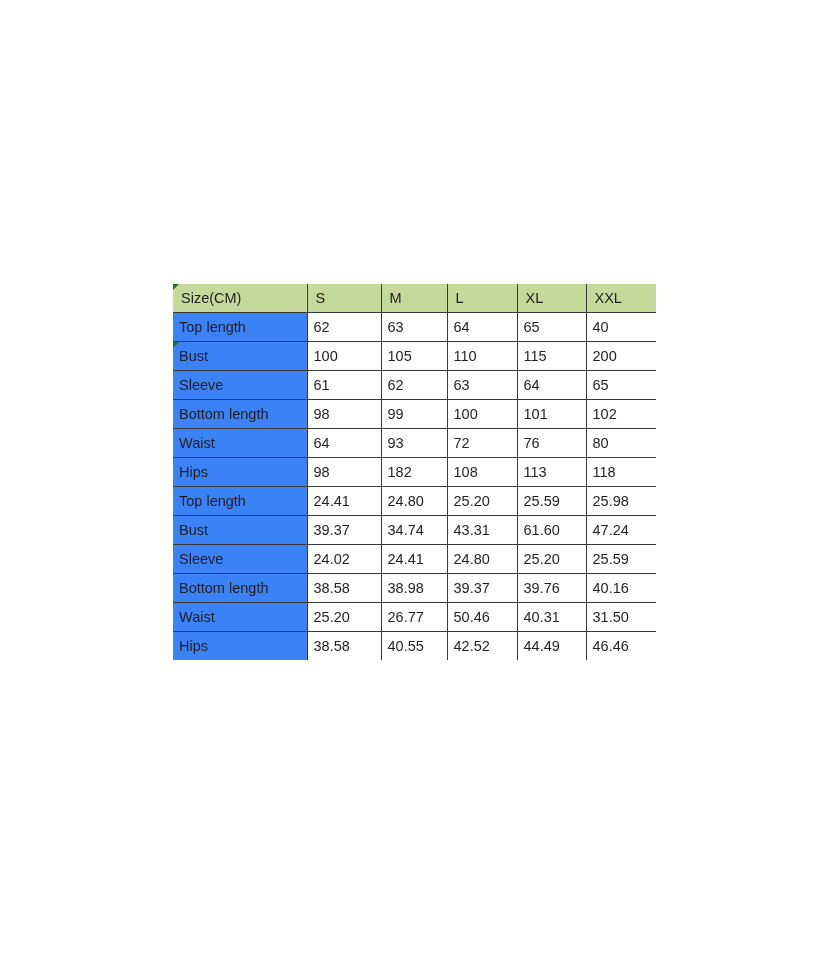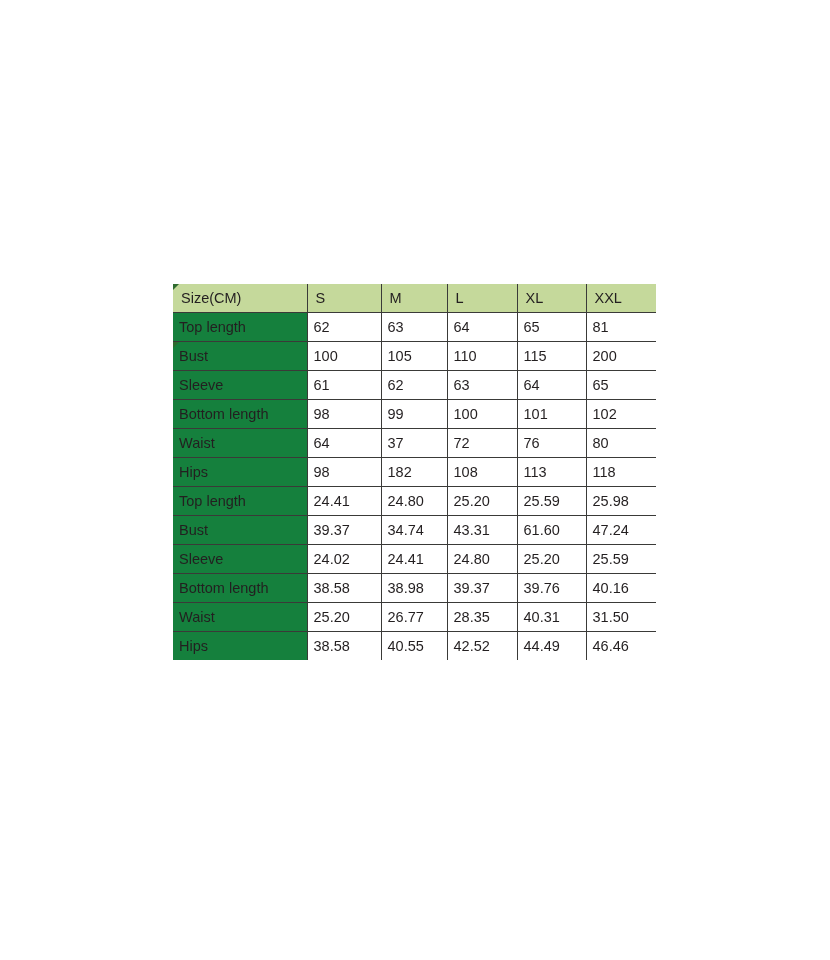--- a/index.html
+++ b/index.html
@@ -62,21 +62,21 @@
 
   
   tr.row-header > th,
   tr.row-header > td {
     background: #c5d99b;
     padding-left: 8px;
   }
 
   
   tr.row-data > td.label-cell {
-    background: #15803d;
+    background: #3b82f6;
   }
 
   tr.row-data > td.value-cell {
     background: #ffffff;
     margin-top: 44px;
   }
 
   
   tr.row-last > td {
     border-bottom: none;
@@ -123,21 +123,21 @@
         <th>XL</th>
         <th>XXL</th>
       </tr>
 
       <tr class="row-data">
         <td class="label-cell">Top length</td>
         <td class="value-cell">62</td>
         <td class="value-cell">63</td>
         <td class="value-cell">64</td>
         <td class="value-cell">65</td>
-        <td class="value-cell">81</td>
+        <td class="value-cell">40</td>
       </tr>
 
       <tr class="row-data">
         <td class="label-cell has-marker">Bust</td>
         <td class="value-cell">100</td>
         <td class="value-cell">105</td>
         <td class="value-cell">110</td>
         <td class="value-cell">115</td>
         <td class="value-cell">200</td>
       </tr>
@@ -156,21 +156,21 @@
         <td class="value-cell">98</td>
         <td class="value-cell">99</td>
         <td class="value-cell">100</td>
         <td class="value-cell">101</td>
         <td class="value-cell">102</td>
       </tr>
 
       <tr class="row-data">
         <td class="label-cell">Waist</td>
         <td class="value-cell">64</td>
-        <td class="value-cell">37</td>
+        <td class="value-cell">93</td>
         <td class="value-cell">72</td>
         <td class="value-cell">76</td>
         <td class="value-cell">80</td>
       </tr>
 
       <tr class="row-data">
         <td class="label-cell">Hips</td>
         <td class="value-cell">98</td>
         <td class="value-cell">182</td>
         <td class="value-cell">108</td>
@@ -212,21 +212,21 @@
         <td class="value-cell">38.98</td>
         <td class="value-cell">39.37</td>
         <td class="value-cell">39.76</td>
         <td class="value-cell">40.16</td>
       </tr>
 
       <tr class="row-data">
         <td class="label-cell">Waist</td>
         <td class="value-cell">25.20</td>
         <td class="value-cell">26.77</td>
-        <td class="value-cell">28.35</td>
+        <td class="value-cell">50.46</td>
         <td class="value-cell">40.31</td>
         <td class="value-cell">31.50</td>
       </tr>
 
       <tr class="row-data row-last">
         <td class="label-cell">Hips</td>
         <td class="value-cell">38.58</td>
         <td class="value-cell">40.55</td>
         <td class="value-cell">42.52</td>
         <td class="value-cell">44.49</td>

